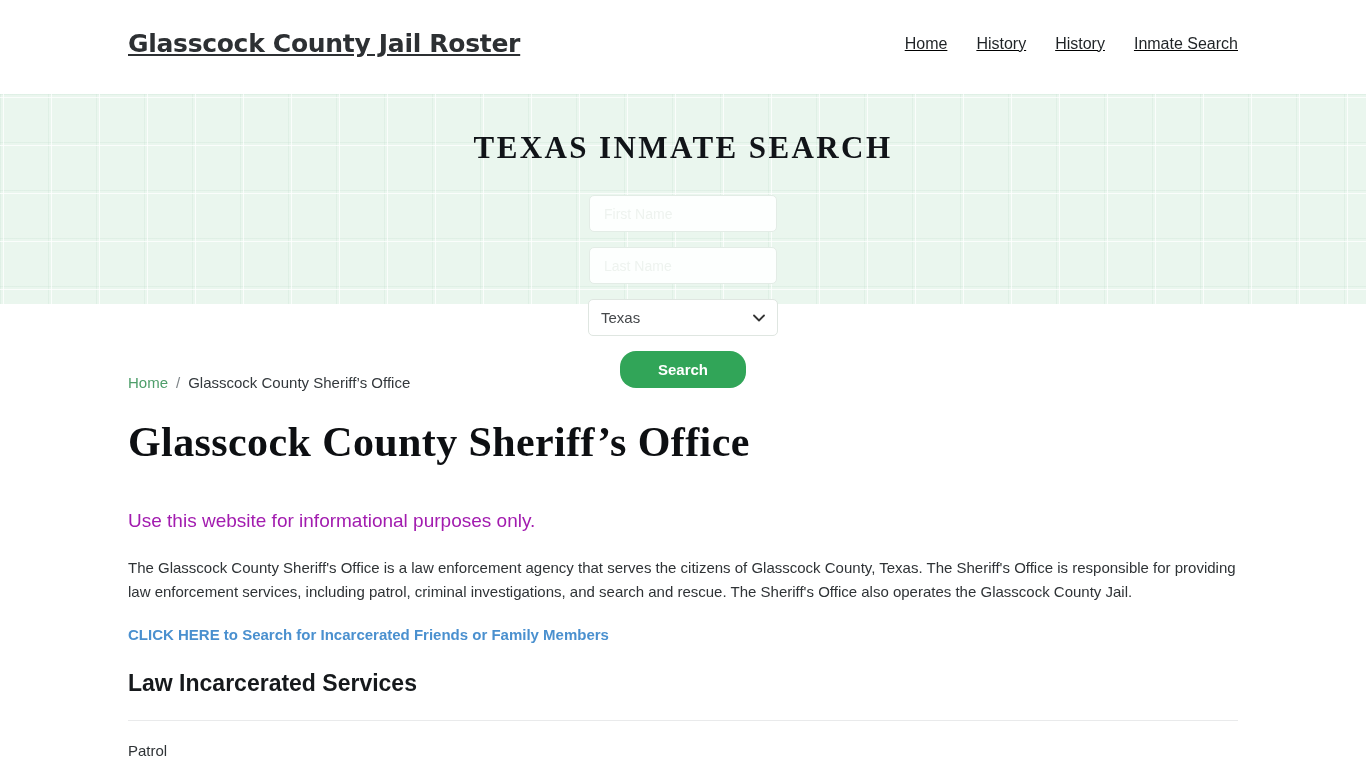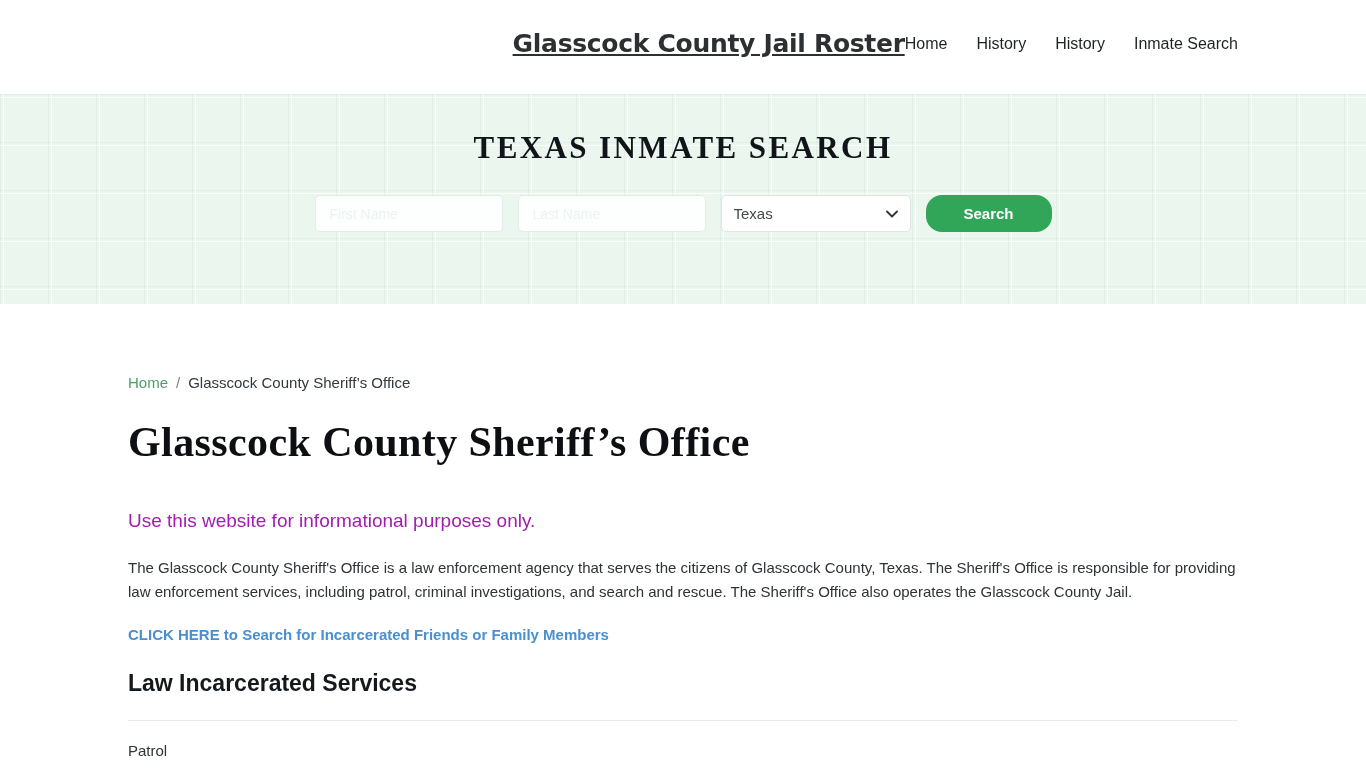--- a/index.html
+++ b/index.html
@@ -13,22 +13,23 @@
     background: #ffffff;
     font-family: "Liberation Sans", sans-serif;
   }
 
   
   .site-header {
     height: 87px;
     background: #ffffff;
     display: flex;
     align-items: center;
-    justify-content: flex-end;
+    justify-content: space-between;
     padding: 0 128px;
+    text-decoration: underline;
   }
   .brand {
     font-family: "DejaVu Sans", sans-serif;
     font-size: 25px;
     font-weight: 700;
     letter-spacing: -0.3px;
     color: #2d3033;
     white-space: nowrap;
   }
   .main-nav {
@@ -69,20 +70,21 @@
     font-weight: 700;
     letter-spacing: 2.4px;
     color: #111418;
     margin: 0 0 29px 0;
     text-align: center;
   }
   .search-form {
     display: flex;
     align-items: center;
     gap: 15px;
+    flex-direction: column;
   }
   .text-input {
     width: 188px;
     height: 37px;
     border: 1px solid #e3ecE6;
     border-radius: 5px;
     background: #fdfffe;
     padding: 0 14px;
     font-family: "Liberation Sans", sans-serif;
     font-size: 14px;

